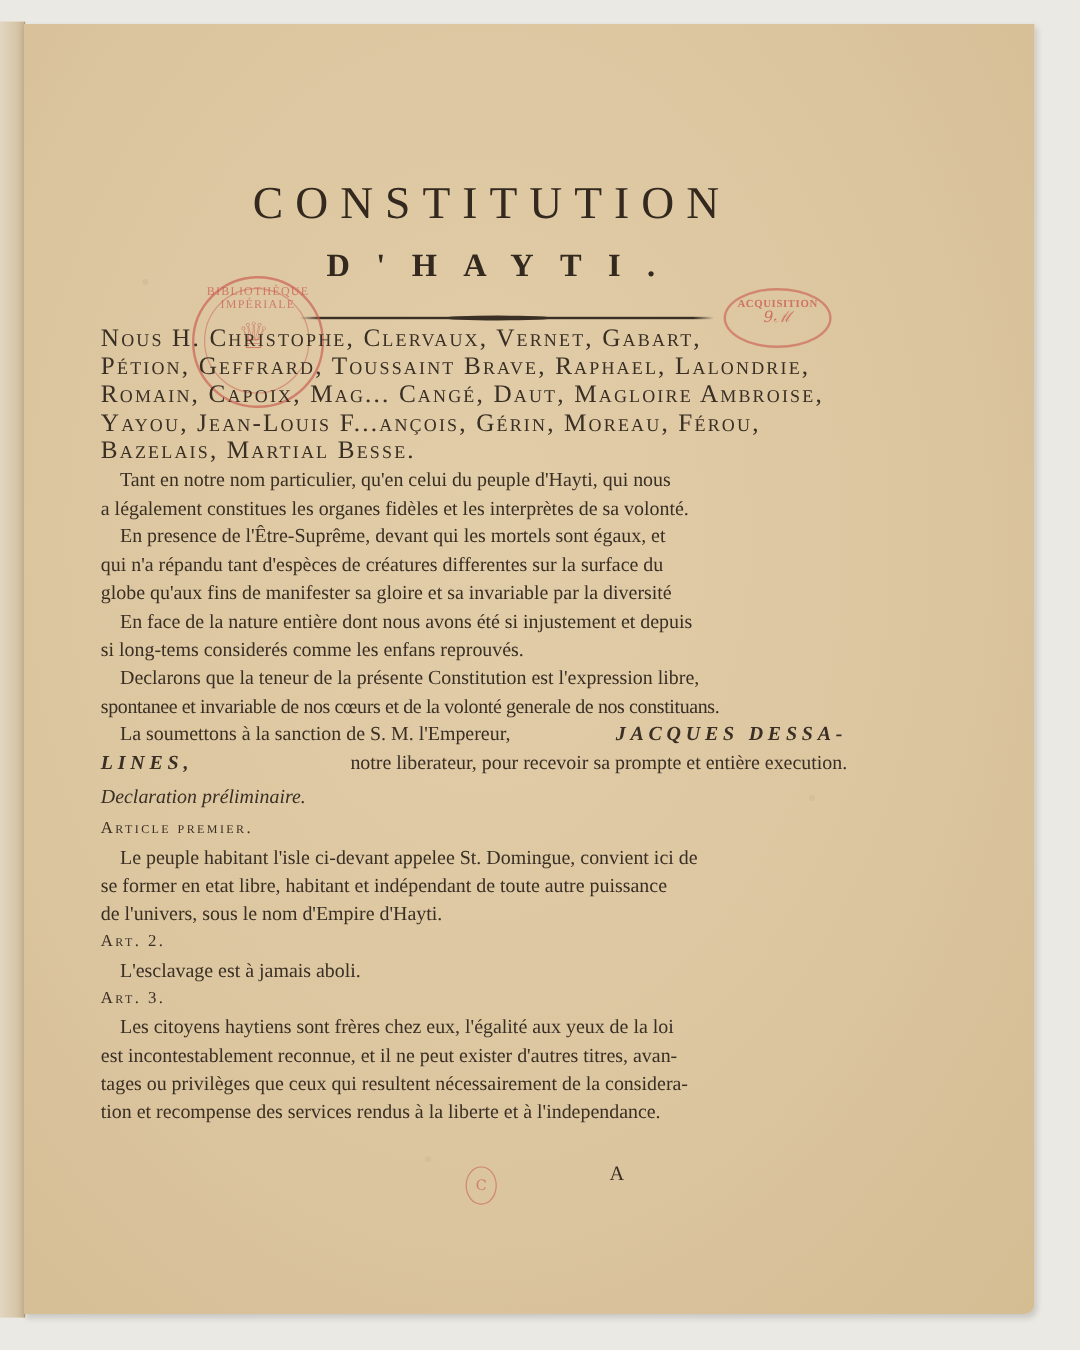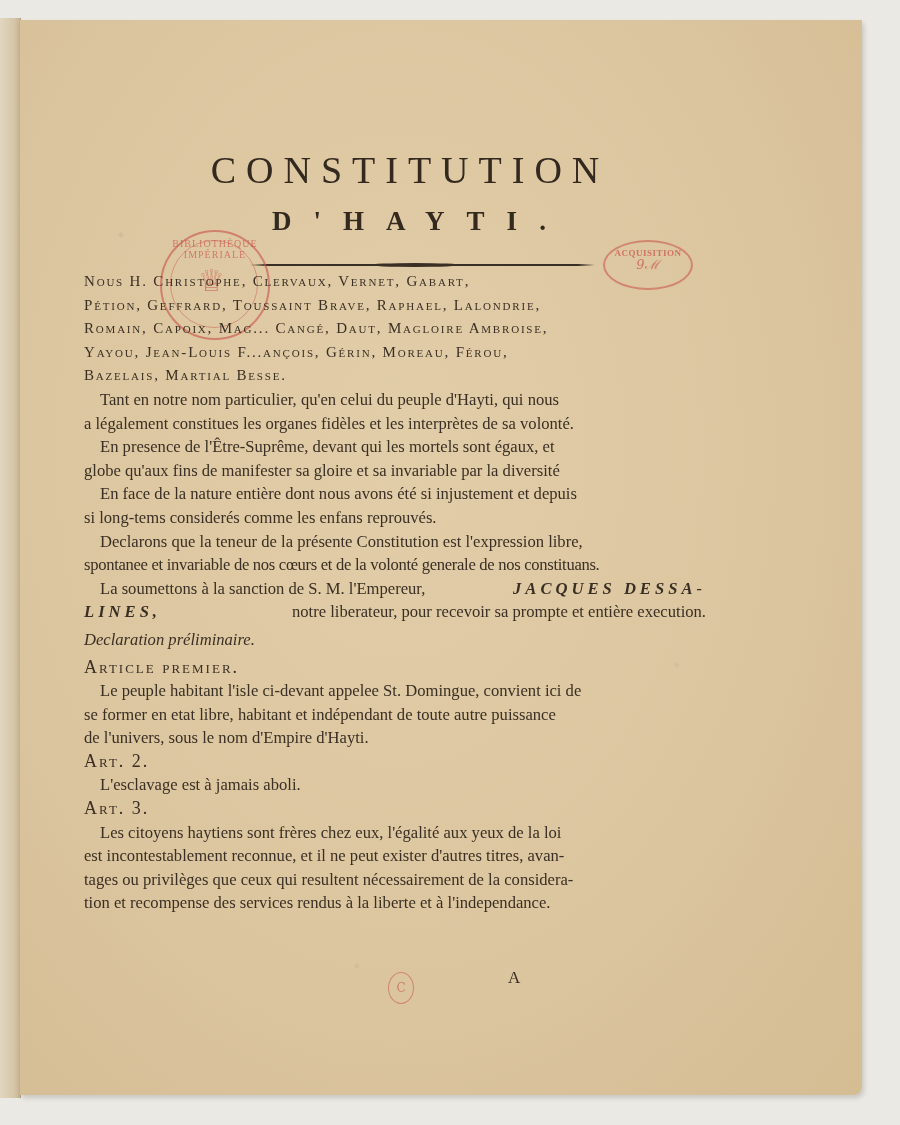--- a/index.html
+++ b/index.html
@@ -73,24 +73,24 @@
   }
   .stamp-acq .mark { display: block; font-size: 13px; font-style: italic; line-height: 14px; }
   .text-block {
     position: absolute; left: 84px; top: 270px; width: 622px;
     font-family: "Liberation Serif", serif; color: #3a2f24;
     font-size: 16.6px; line-height: 23.6px;
   }
   .line { white-space: nowrap; display: flex; justify-content: space-between; }
   .line.last { justify-content: flex-start; }
   .line.indent { padding-left: 16px; }
-  .names { font-variant: small-caps; letter-spacing: 1.8px; font-size: 15px; }
+  .names { font-variant: small-caps; letter-spacing: 1.8px; font-size: 21px; }
   .center { text-align: left; display: block; white-space: nowrap; }
   .italic { font-style: italic; }
-  .sc { font-variant: small-caps; letter-spacing: 2px; font-size: 18px; }
+  .sc { font-variant: small-caps; letter-spacing: 2px; font-size: 14px; }
   .spaced-caps { letter-spacing: 4px; font-weight: bold; font-style: italic; }
   .signature {
     position: absolute; left: 508px; top: 968px;
     font-family: "Liberation Serif", serif; font-size: 17px; color: #3a2f24;
   }
   .stamp-small {
     position: absolute; left: 388px; top: 972px; width: 24px; height: 30px;
     border: 1.5px solid rgba(200,80,70,0.55); border-radius: 50%;
     color: rgba(200,80,70,0.6); font-size: 12px; text-align: center; line-height: 30px;
   }
@@ -123,20 +123,21 @@
     <div class="line">Pétion, Geffrard, Toussaint Brave, Raphael, Lalondrie,</div>
     <div class="line">Romain, Capoix, Mag... Cangé, Daut, Magloire Ambroise,</div>
     <div class="line">Yayou, Jean-Louis F...ançois, Gérin, Moreau, Férou,</div>
     <div class="line last">Bazelais, Martial Besse.</div>
   </div>
 
   <div>
     <div class="line indent">Tant en notre nom particulier, qu'en celui du peuple d'Hayti, qui nous</div>
     <div class="line">a légalement constitues les organes fidèles et les interprètes de sa volonté.</div>
     <div class="line indent">En presence de l'Être-Suprême, devant qui les mortels sont égaux, et</div>
+    <div class="line">qui n'a répandu tant d'espèces de créatures differentes sur la surface du</div>
     <div class="line">globe qu'aux fins de manifester sa gloire et sa invariable par la diversité</div>
     <div class="line indent">En face de la nature entière dont nous avons été si injustement et depuis</div>
     <div class="line last">si long-tems considerés comme les enfans reprouvés.</div>
     <div class="line indent">Declarons que la teneur de la présente Constitution est l'expression libre,</div>
     <div class="line" style="letter-spacing:-0.3px">spontanee et invariable de nos cœurs et de la volonté generale de nos constituans.</div>
     <div class="line indent">
       <span>La soumettons à la sanction de S. M. l'Empereur,</span>
       <span class="spaced-caps">JACQUES DESSA-</span>
     </div>
     <div class="line">

